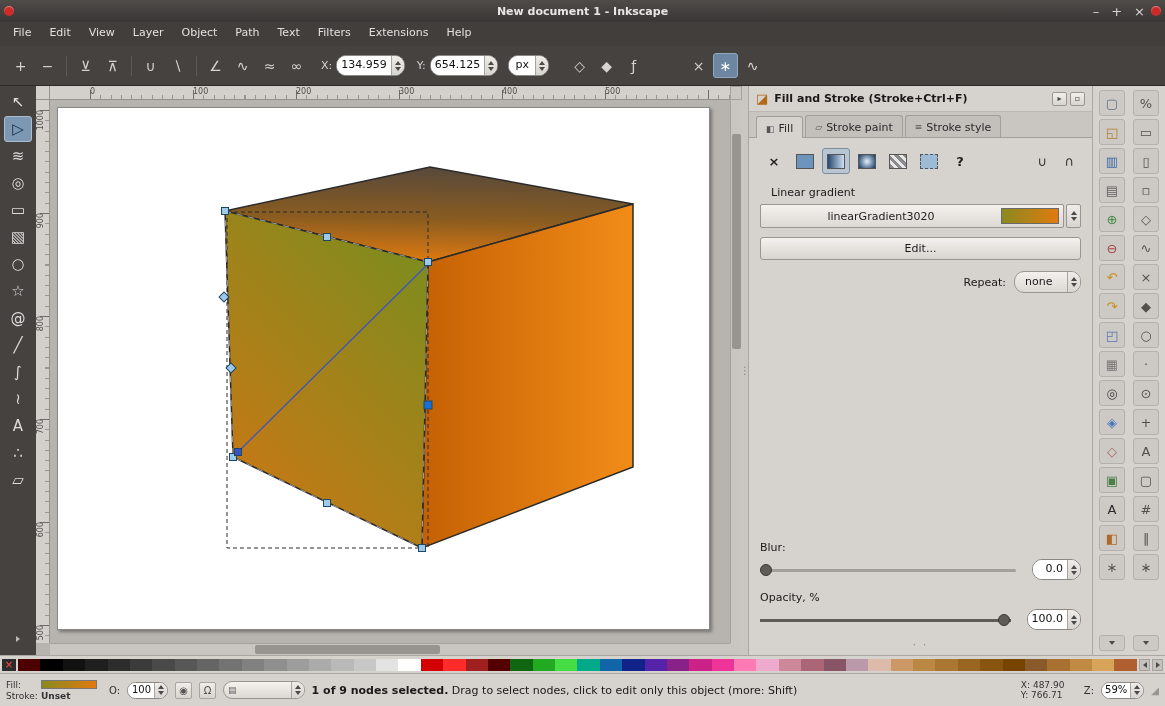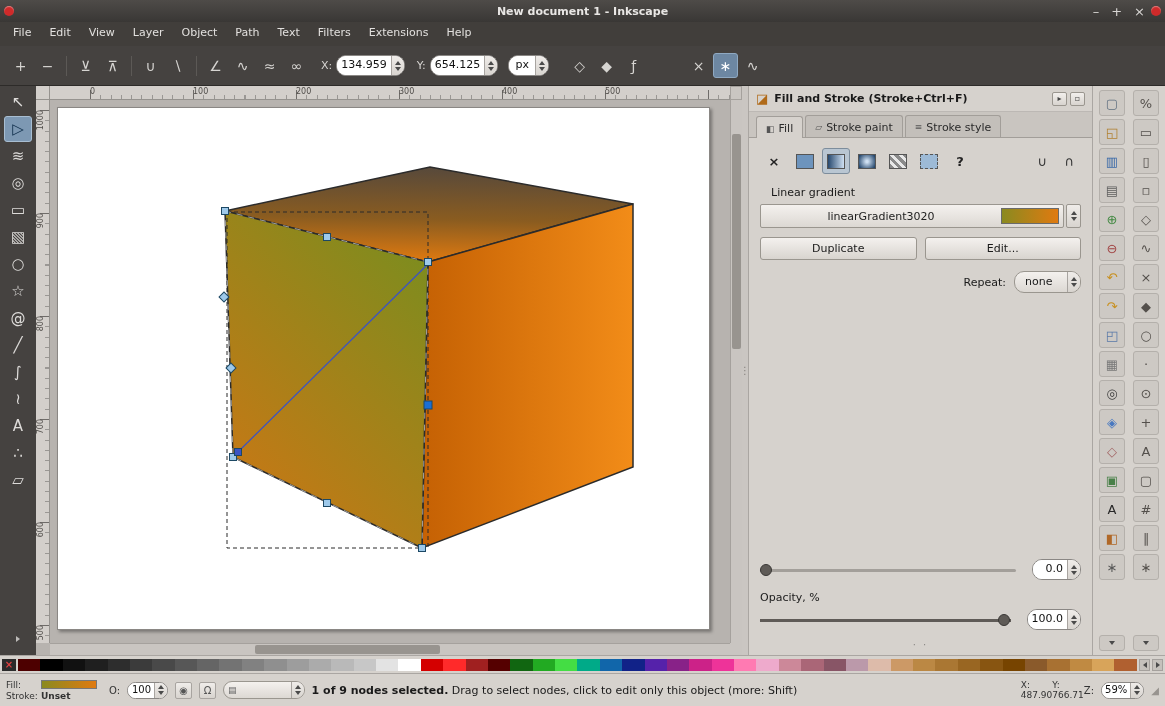--- a/index.html
+++ b/index.html
@@ -135,21 +135,21 @@
   .fs-swatch{width:56px;height:9px;border:1px solid #777}
   .fs-val{font-weight:bold;color:#333}
   .sb-lab{font-size:10px;color:#333}
   .spin.mini{height:17px}
   .spin.mini .spin-val{min-width:26px;font-size:10px;padding:1px 3px}
   .sb-btn{width:17px;height:17px;border:1px solid #a8a4a0;border-radius:2px;background:linear-gradient(#f0edea,#d8d4cf);display:flex;align-items:center;justify-content:center;font-size:10px;color:#555}
   .combo.layer{height:18px}
   .combo.layer .combo-val{padding:16px 6px;min-width:54px;font-size:10px}
   .l-icon{font-size:9px;color:#666;display:flex;align-items:center;padding-left:4px}
   .sb-msg{flex:1;font-size:11px;color:#1a1a1a;white-space:nowrap;overflow:hidden}
-  .coords{display:flex;font-size:9px;line-height:10px;text-align:left;width:56px;color:#333}
+  .coords{display:flex;flex-direction:column;font-size:9px;line-height:10px;text-align:left;width:56px;color:#333}
   .resize-grip{color:#98948f;font-size:10px}
 </style>
 </head>
 <body>
 
 <div id="app">
 
   <div class="titlebar">
     <span class="tb-dot" style="left:4px"></span>
     <span class="tb-title">New document 1 - Inkscape</span>
@@ -370,34 +370,34 @@
           <span class="grad-combo">
             <span class="grad-name">linearGradient3020</span>
             <span class="grad-preview" style="background: linear-gradient(90deg, rgb(138, 138, 32), rgb(224, 122, 16));"></span>
           </span>
           <span class="spin-btns tall">
               <i class="tri-up"></i>
               <i class="tri-down"></i>
             </span>
         </div>
         <div class="btn-row">
-          <span class="pbtn">Duplicate</span>
           <span class="pbtn">Edit...</span>
         </div>
         <div class="repeat-row">
           <span>Repeat:</span>
           <span class="combo">
             <span class="combo-val">none</span>
             <span class="spin-btns">
                 <i class="tri-up"></i>
                 <i class="tri-down"></i>
               </span>
           </span>
         </div>
         <div class="spacer"></div>
+        <div class="slider-label">Blur:</div>
         <div class="slider-row">
           <span class="slider">
             <span class="track"></span>
               <span class="thumb" id="blur-thumb" style="left: calc(0% + 0px);"></span>
           </span>
           <span class="spin">
             <span class="spin-val sm">0.0</span>
             <span class="spin-btns">
                 <i class="tri-up"></i>
                 <i class="tri-down"></i>

